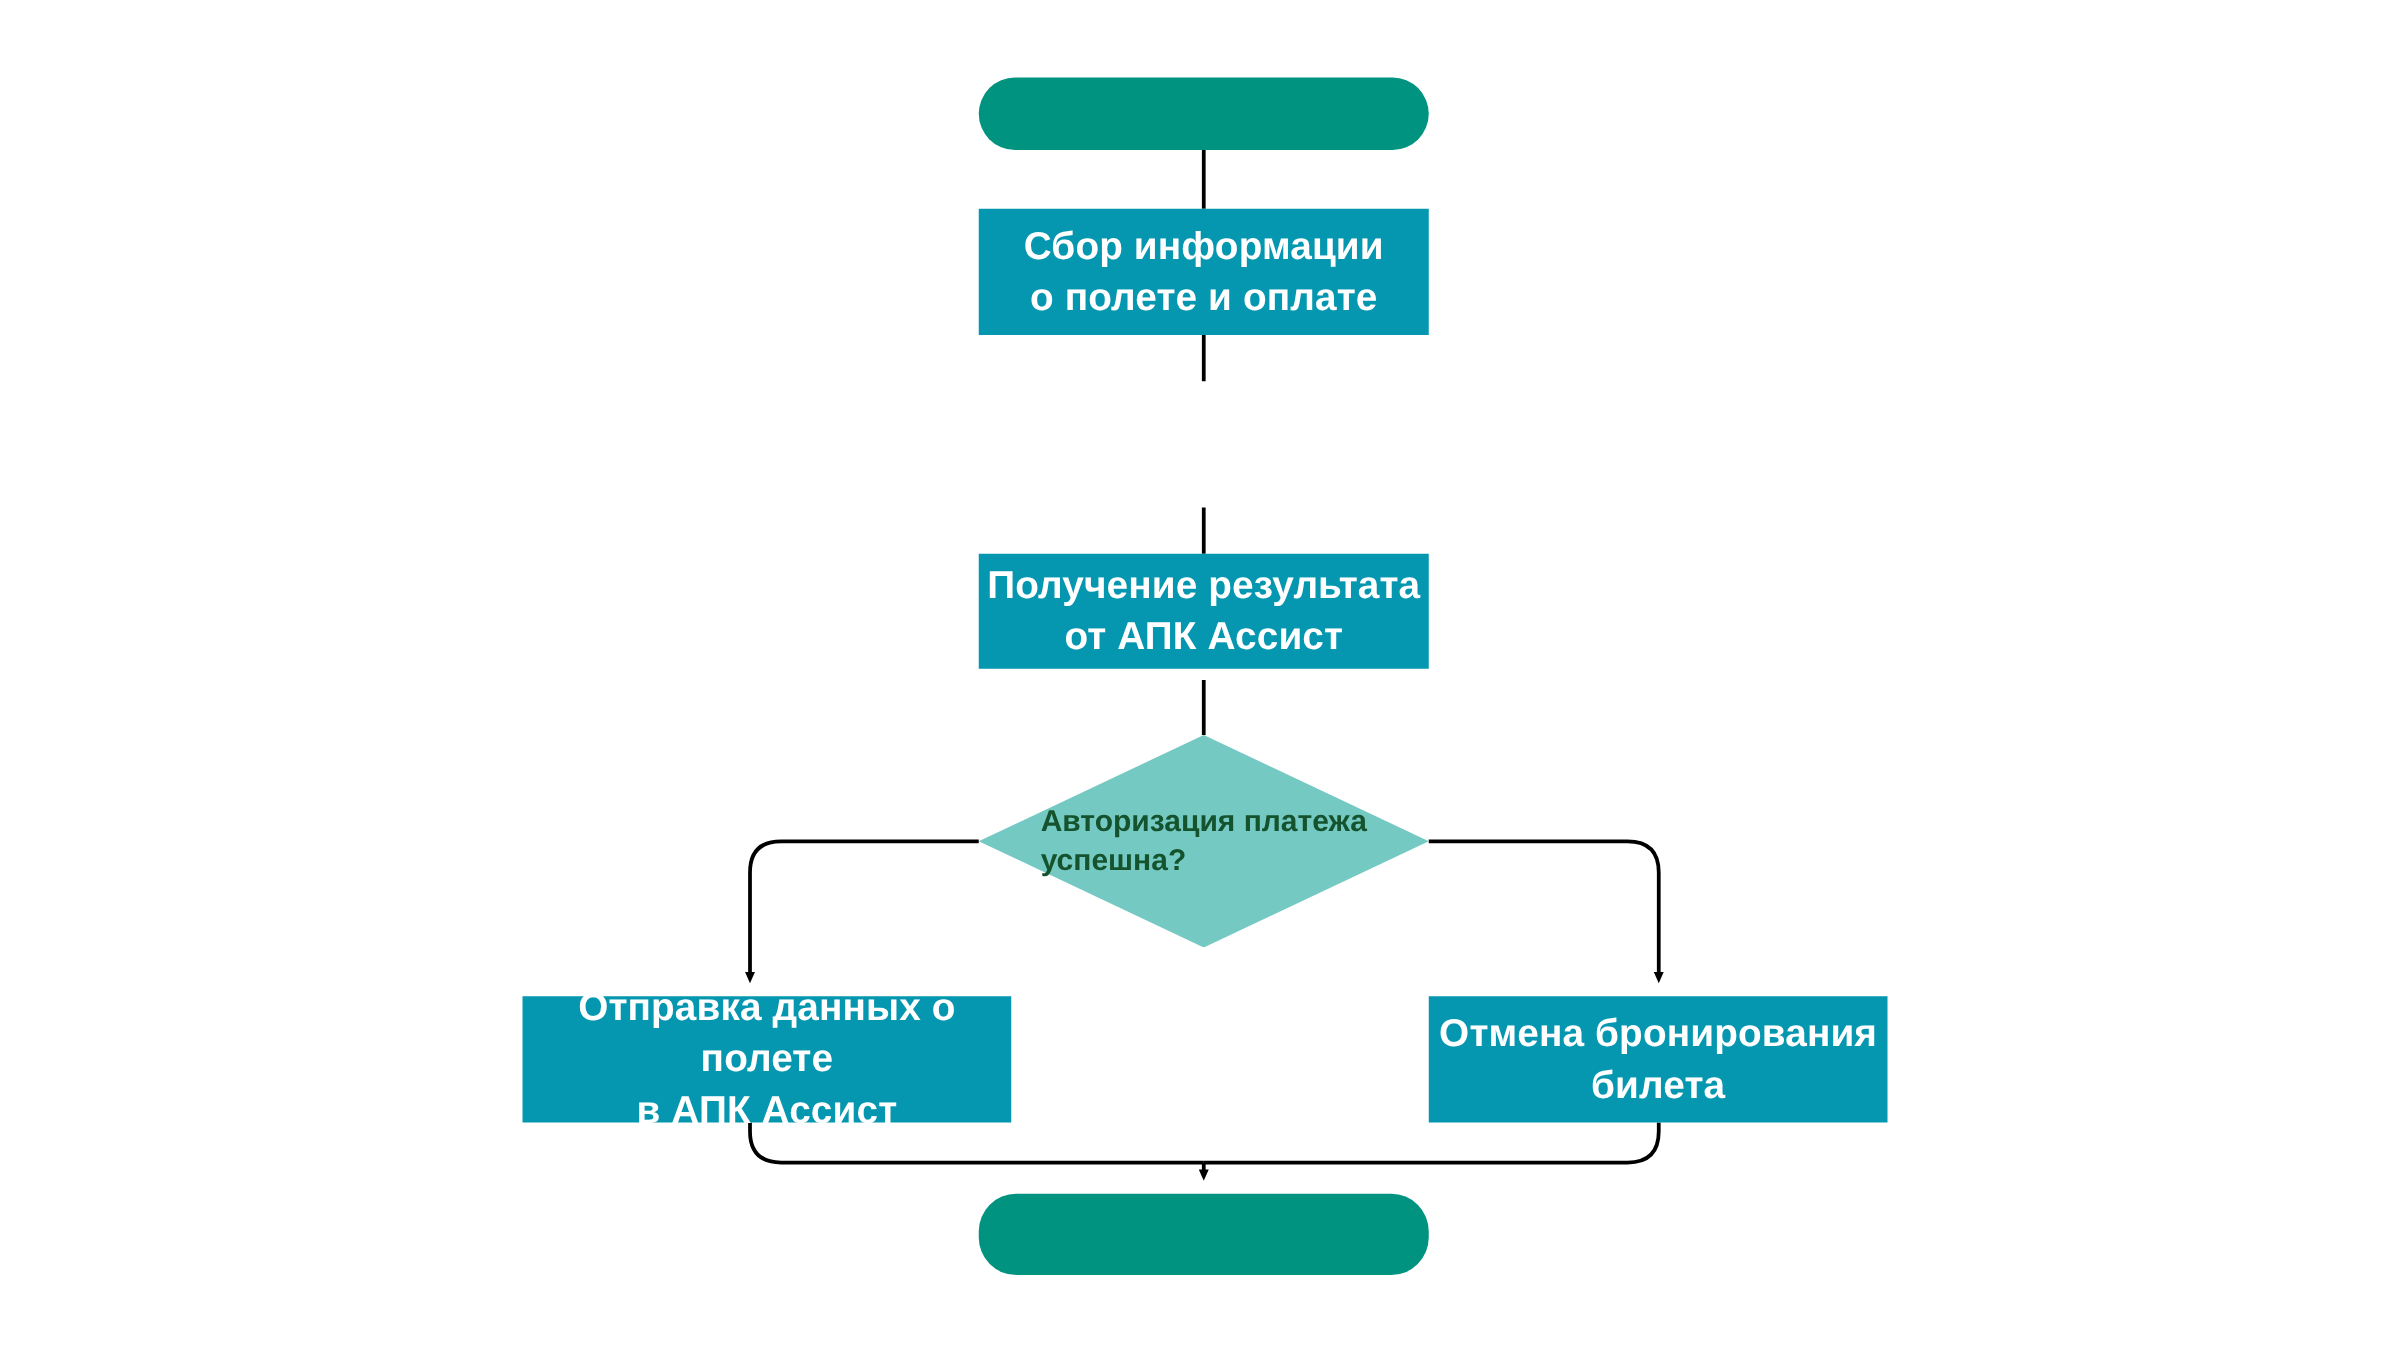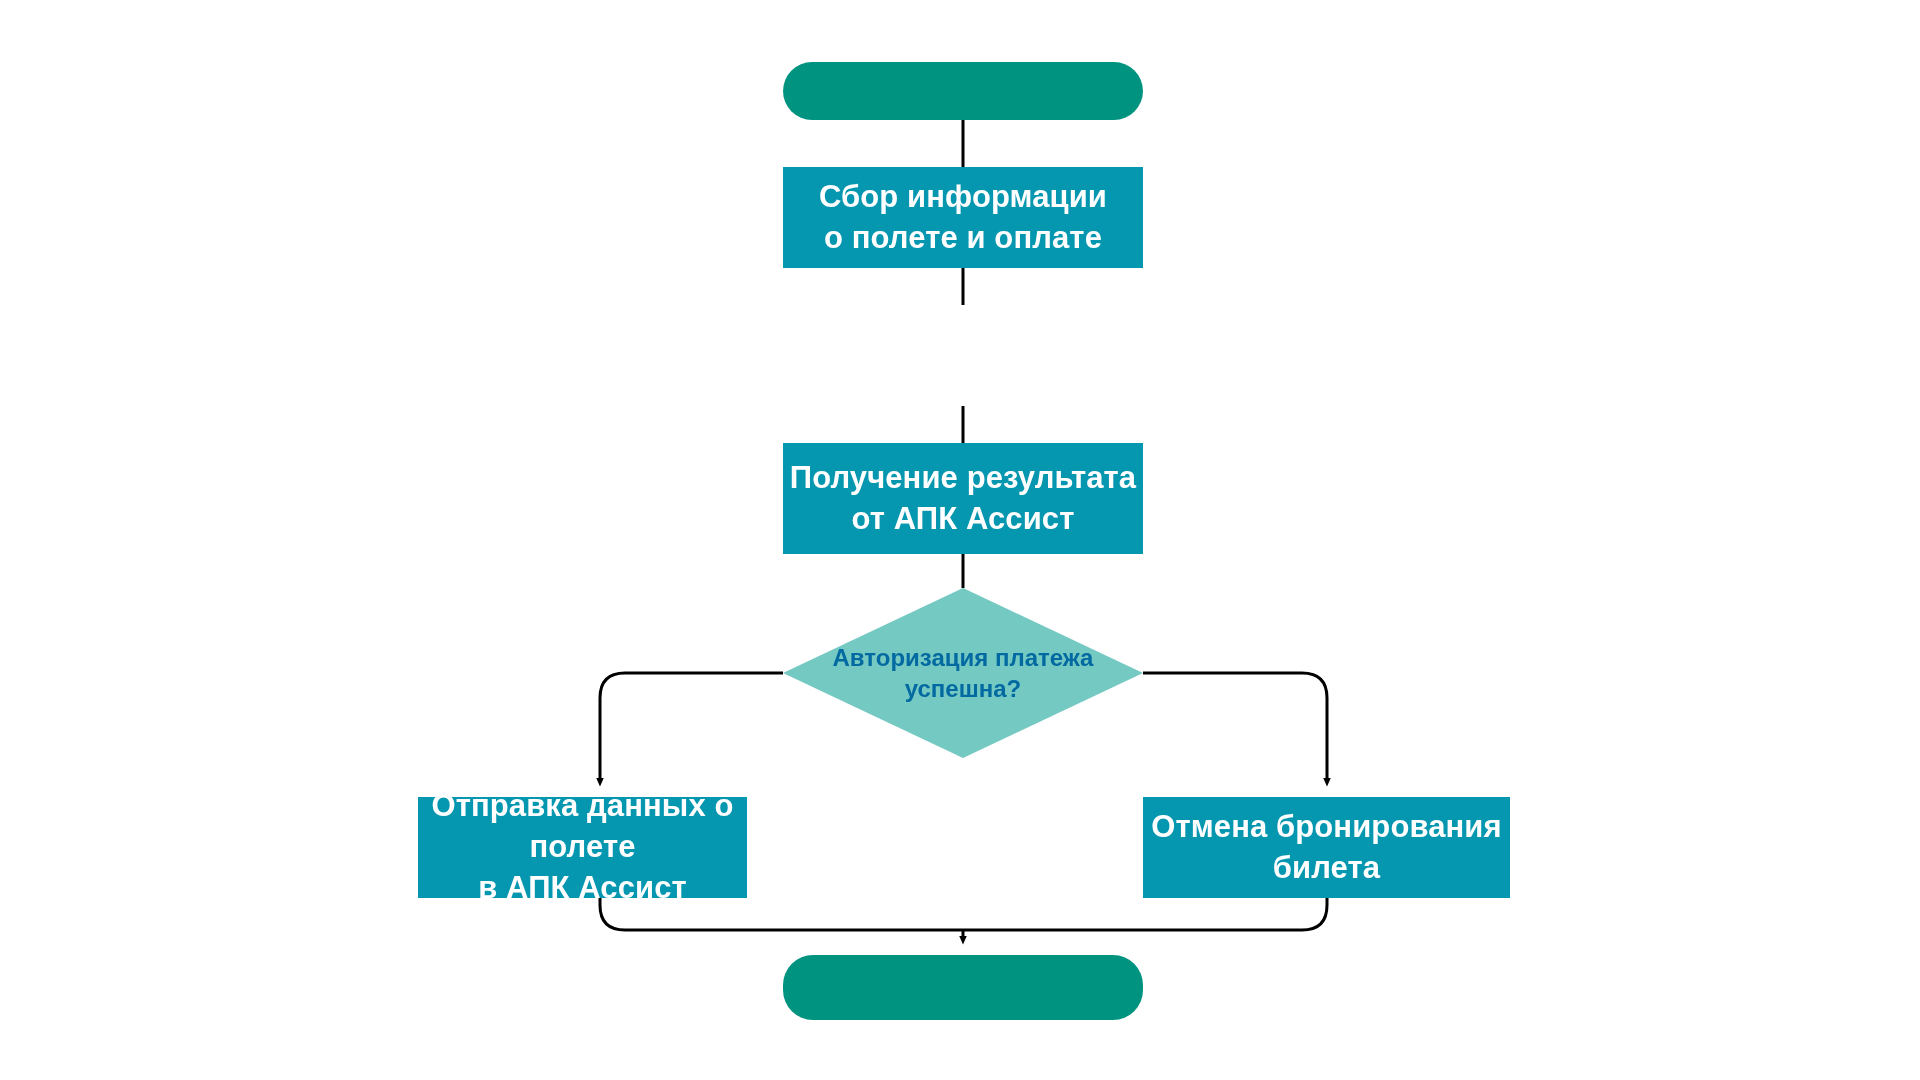--- a/index.html
+++ b/index.html
@@ -62,22 +62,22 @@
   }
   .decision-label {
     position: absolute;
     left: 0;
     top: 0;
     width: 100%;
     height: 100%;
     display: flex;
     align-items: center;
     justify-content: center;
-    text-align: center;
-    color: #0369a1;
+    text-align: left;
+    color: #14532d;
     font-weight: bold;
     font-size: 24px;
     line-height: 1.3;
     white-space: pre-line;
   }
 </style>
 </head>
 <body>
 
 <div id="canvas">
@@ -111,32 +111,32 @@
   <div class="node terminal" style="left:783px; top:62px; width:360px; height:58px;">
     <span></span>
   </div>
 
   <div class="node process" style="left:783px; top:167px; width:360px; height:101px;">
     <span>Сбор информации
 о полете и оплате</span>
   </div>
 
 
-  <div class="node process" style="left:783px; top:443px; width:360px; height:111px;">
+  <div class="node process" style="left:783px; top:443px; width:360px; height:92px;">
     <span>Получение результата
 от АПК Ассист</span>
   </div>
 
   <div class="decision-wrap" style="left:783px; top:588px; width:360px; height:170px;">
     <div class="decision-shape"></div>
     <div class="decision-label">Авторизация платежа
 успешна?</div>
   </div>
 
-  <div class="node process" style="left:418px; top:797px; width:329px; height:101px;">
+  <div class="node process" style="left:418px; top:797px; width:391px; height:101px;">
     <span>Отправка данных о полете
 в АПК Ассист</span>
   </div>
 
   <div class="node process" style="left:1143px; top:797px; width:367px; height:101px;">
     <span>Отмена бронирования
 билета</span>
   </div>
 
   <div class="node terminal" style="left:783px; top:955px; width:360px; height:65px;">

